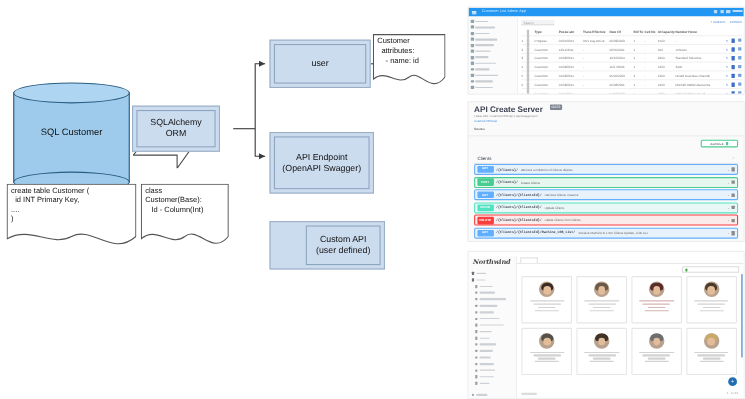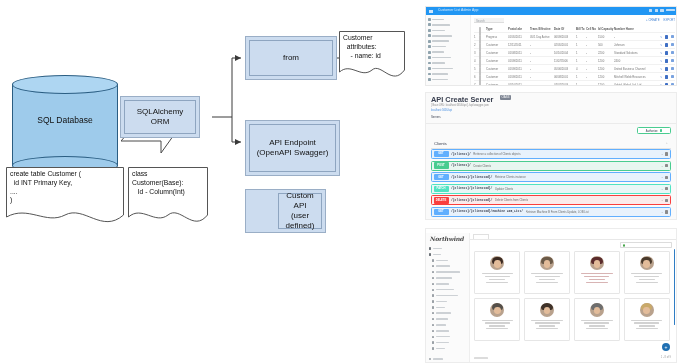--- a/index.html
+++ b/index.html
@@ -29,21 +29,21 @@
 
   .nbox{position:absolute;box-sizing:border-box;background:#ccdcef;
     border:1px solid #9aaec6;padding:3px;}
   .nbox .inner{width:100%;height:100%;box-sizing:border-box;background:#ccdcef;
     border:1px solid #8ea5c0;display:flex;align-items:center;justify-content:center;
     text-align:center;font-size:8px;color:#111;line-height:1.25;padding:0 2px;}
 
   #box-orm{left:120px;top:96px;width:80px;height:42px;}
   #box-yaml{left:245px;top:36px;width:92px;height:44px;}
   #box-api{left:245px;top:120px;width:95px;height:56px;}
-  #box-custom{left:245px;top:189px;width:81px;height:44px;padding-left:32px;}
+  #box-custom{left:245px;top:201px;width:105px;height:44px;padding-left:32px;}
 
   .note{position:absolute;}
   .note svg{display:block;}
   .note .txt{position:absolute;left:4px;top:3px;right:3px;font-size:6.8px;
     color:#111;line-height:1.3;white-space:pre;}
 
   #note-sql{left:6px;top:167px;width:118px;height:62px;}
   #note-class{left:128px;top:167px;width:80px;height:62px;}
   #note-attrs{left:339px;top:31px;width:66px;height:52px;}
 
@@ -204,36 +204,36 @@
       <path d="M212,117 L232,117" stroke="#3a3a3a" stroke-width="1" fill="none"></path>
       <path d="M232,117 L232,58 L241,58" stroke="#3a3a3a" stroke-width="1" fill="none" marker-end="url(#ar)"></path>
       <path d="M232,117 L232,142 L241,142" stroke="#3a3a3a" stroke-width="1" fill="none" marker-end="url(#ar)"></path>
       <path d="M337,58 L345,58" stroke="#3a3a3a" stroke-width="1" fill="none"></path>
     </svg>
 
     <div class="cyl">
       <div class="body"></div>
       <div class="bot"></div>
       <div class="top"></div>
-      <div class="lbl">SQL Database</div>
+      <div class="lbl">SQL Customer</div>
     </div>
 
     <div class="blockarrow">
       <svg width="60" height="56" viewBox="0 0 60 56">
         <path d="M0,12 L40,12 L40,0 L60,28 L40,56 L40,44 L0,44 L14,28 Z" fill="#ffffff" stroke="#4a4a4a" stroke-width="1"></path>
       </svg>
     </div>
     <div class="ba-label">cli transform</div>
 
     <div class="nbox" id="box-orm">
       <div class="inner">SQLAlchemy ORM</div>
     </div>
 
     <div class="nbox" id="box-yaml">
-      <div class="inner">from</div>
+      <div class="inner">user</div>
     </div>
     <div class="nbox" id="box-api">
       <div class="inner" style="white-space:pre-line">API Endpoint
 (OpenAPI Swagger)</div>
     </div>
     <div class="nbox" id="box-custom">
       <div class="inner" style="white-space:pre-line">Custom API
 (user defined)</div>
     </div>
 

